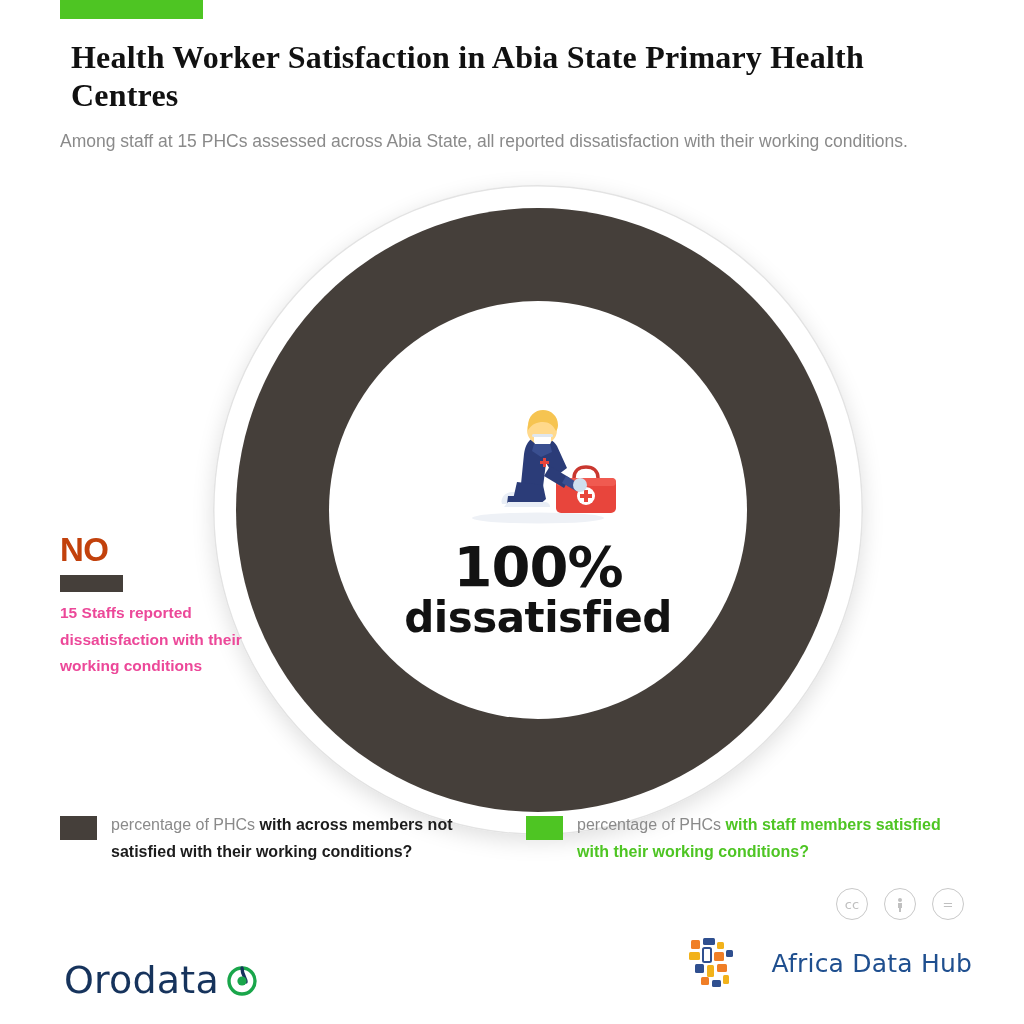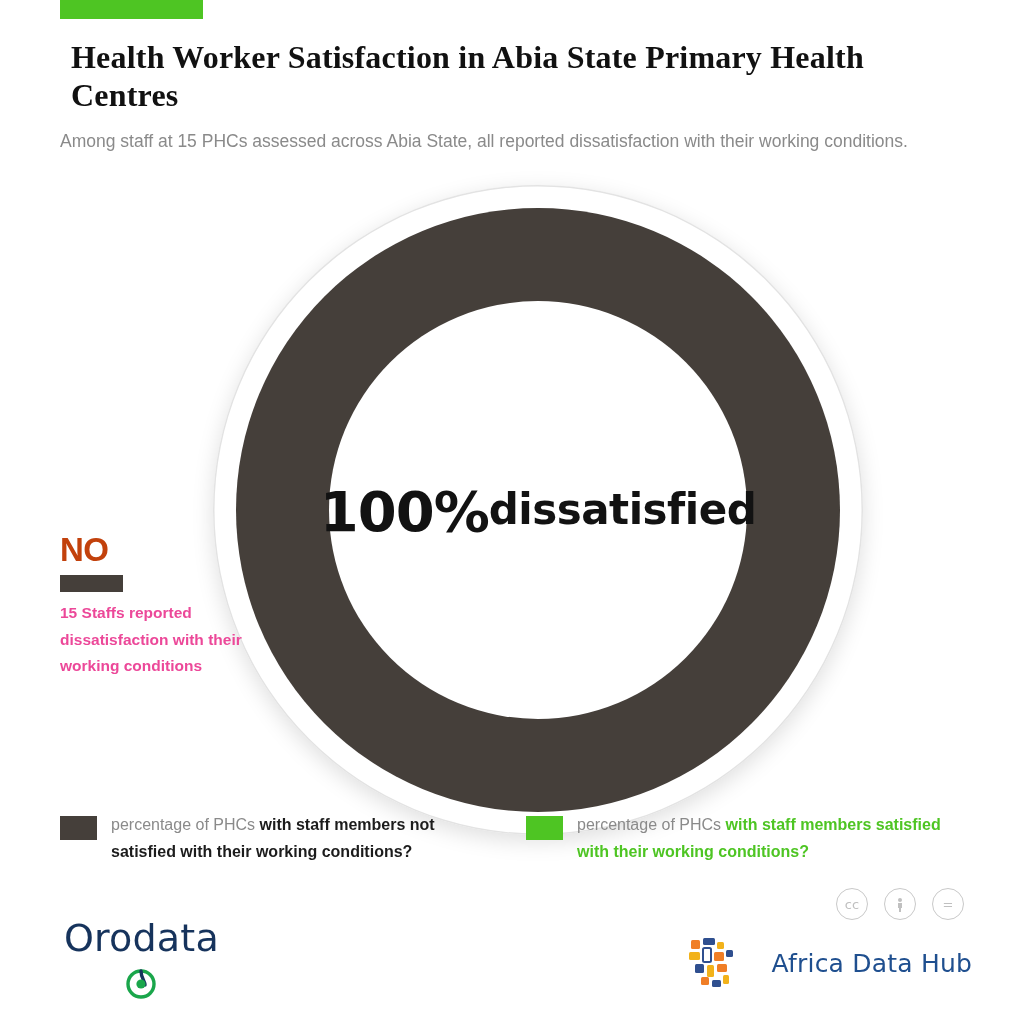--- a/index.html
+++ b/index.html
@@ -90,20 +90,21 @@
     border-radius: 50%;
     background: #ffffff;
   }
   .donut-center {
     position: absolute;
     left: 116px;
     top: 116px;
     width: 418px;
     height: 418px;
     display: flex;
+    flex-direction: column;
     align-items: center;
     justify-content: center;
   }
   .center-illustration {
     width: 200px;
     height: 150px;
     margin-top: 6px;
   }
   .center-value {
     font-family: "DejaVu Sans", sans-serif;
@@ -206,21 +207,20 @@
   }
 
   
   .brand-orodata {
     position: absolute;
     left: 64px;
     bottom: 22px;
     display: flex;
     align-items: center;
     gap: 4px;
-    flex-direction: column;
   }
   .orodata-word {
     font-family: "DejaVu Sans", sans-serif;
     font-size: 38px;
     font-weight: normal;
     color: #16335c;
     letter-spacing: 0.2px;
   }
   .orodata-mark {
     width: 38px;
@@ -309,21 +309,21 @@
   <div class="callout">
     <div class="callout-big">NO</div>
     <div class="callout-rule"></div>
     <div class="callout-text">15 Staffs reported dissatisfaction with their working conditions</div>
   </div>
 
   <div class="legend">
     <div class="legend-item">
       <div class="swatch dark"></div>
       <div class="legend-text">
-        <span class="muted">percentage of PHCs </span><span class="strong-dark">with staff members not satisfied with their working conditions?</span>
+        <span class="muted">percentage of PHCs </span><span class="strong-dark">with across members not satisfied with their working conditions?</span>
       </div>
     </div>
     <div class="legend-item">
       <div class="swatch green"></div>
       <div class="legend-text">
         <span class="muted">percentage of PHCs </span><span class="strong-green">with staff members satisfied with their working conditions?</span>
       </div>
     </div>
   </div>
 

